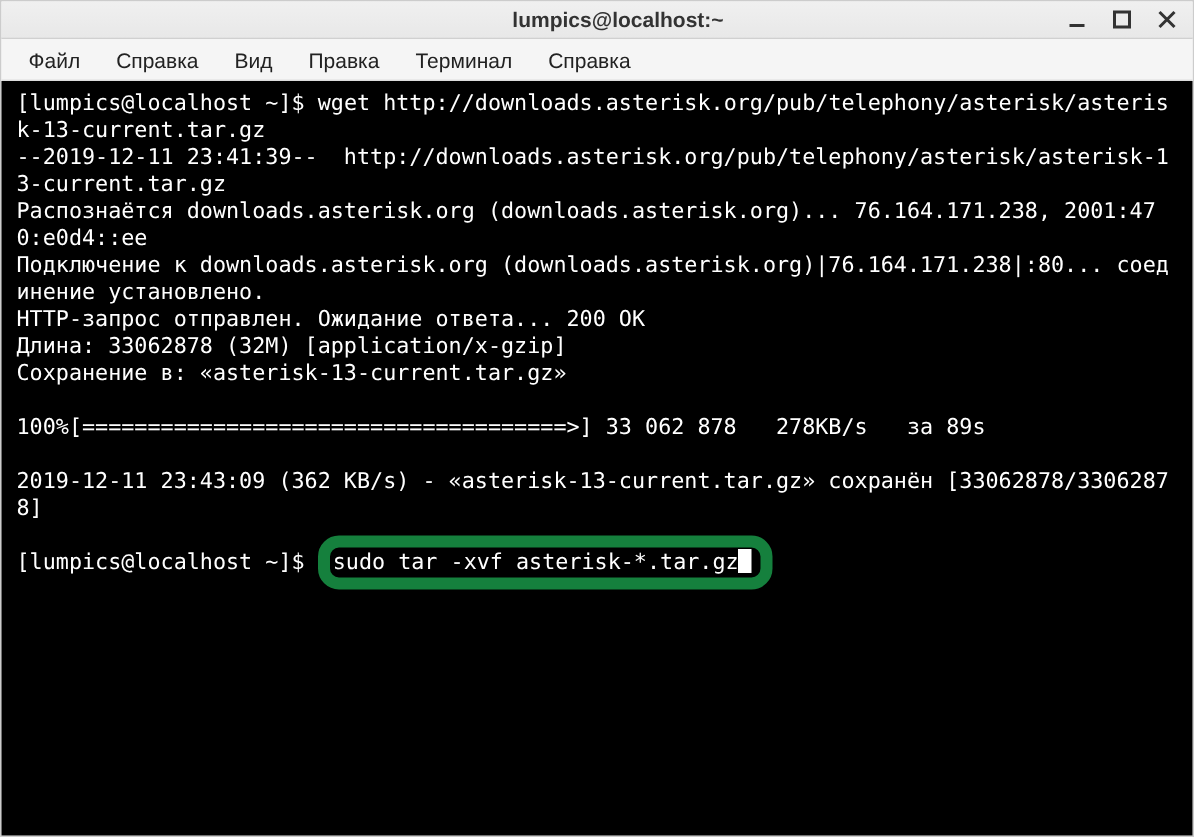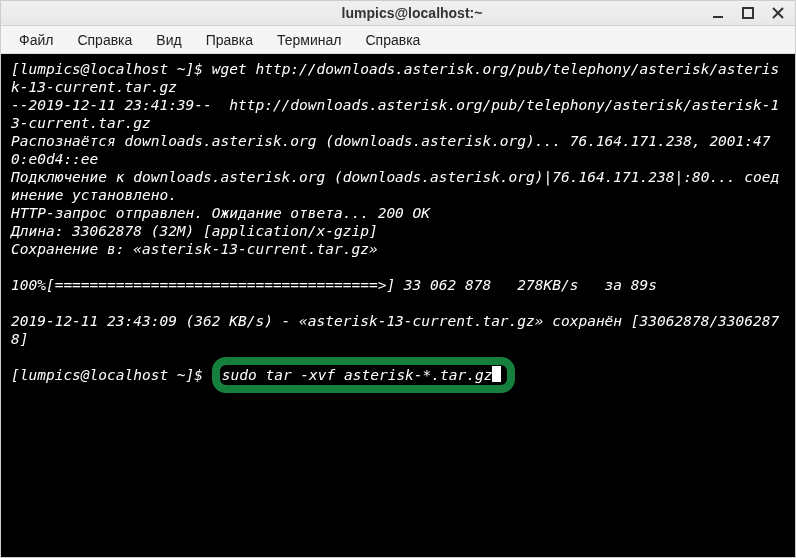--- a/index.html
+++ b/index.html
@@ -69,21 +69,20 @@
       flex: 1;
       background: #000;
       color: #fff;
       font-family: "DejaVu Sans Mono", "Liberation Mono", monospace;
       font-size: 14.5px;
       line-height: 18px;
       padding: 6px 10px;
       white-space: pre-wrap;
       word-break: break-all;
       position: relative;
-      font-style: italic;
     }
     .prompt-user { color: #fff; }
     .highlight-box {
       border: 8px solid #15803d;
       border-radius: 14px;
       padding: 2px 6px 2px 2px;
       display: inline;
     }
     .cursor-block {
       display: inline-block;

